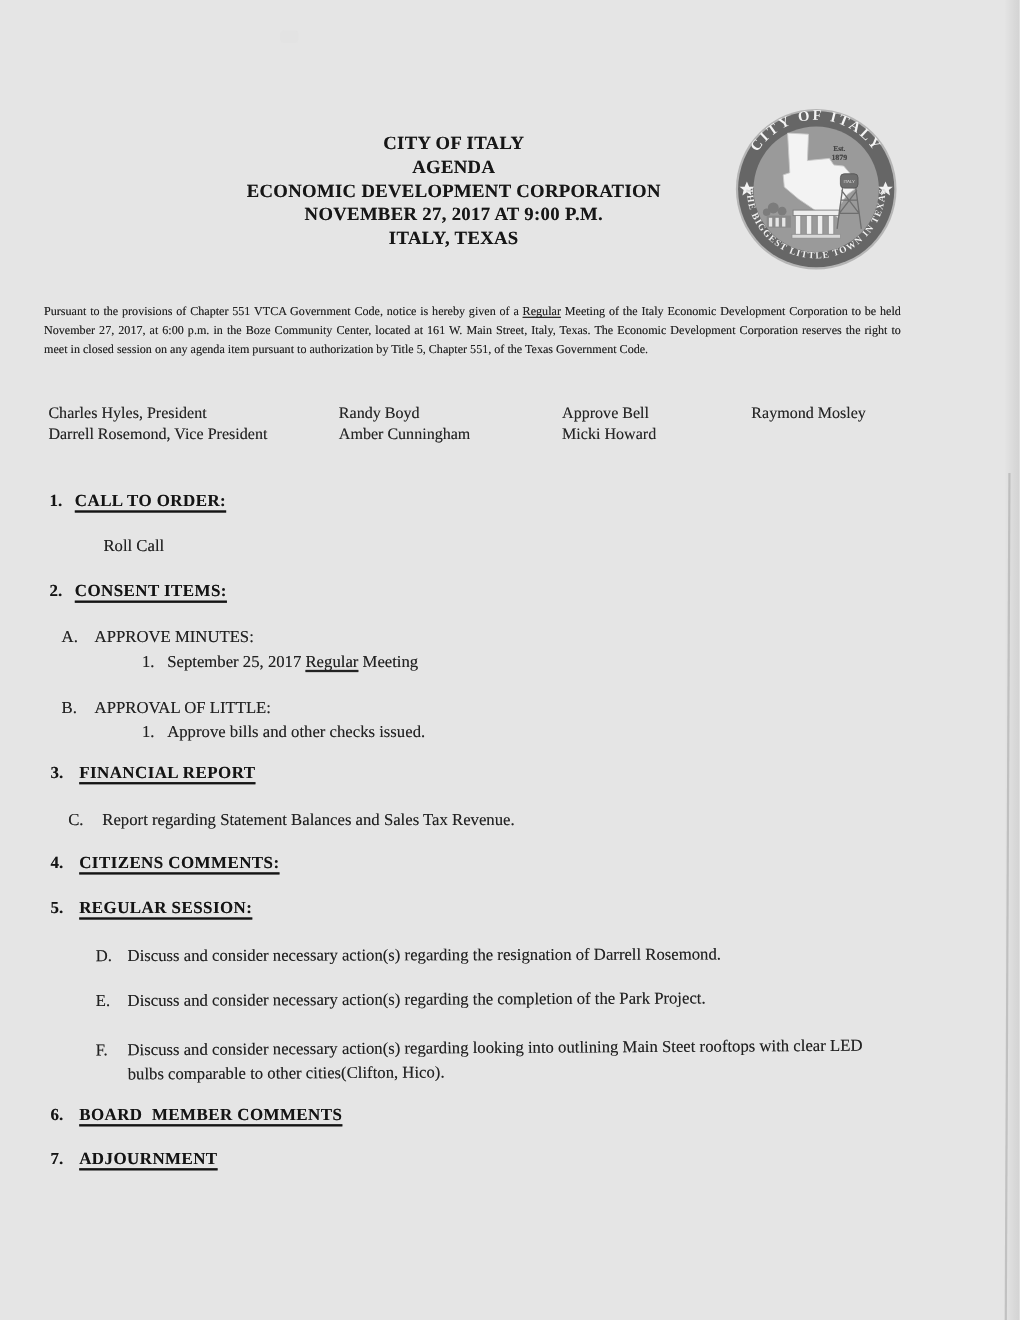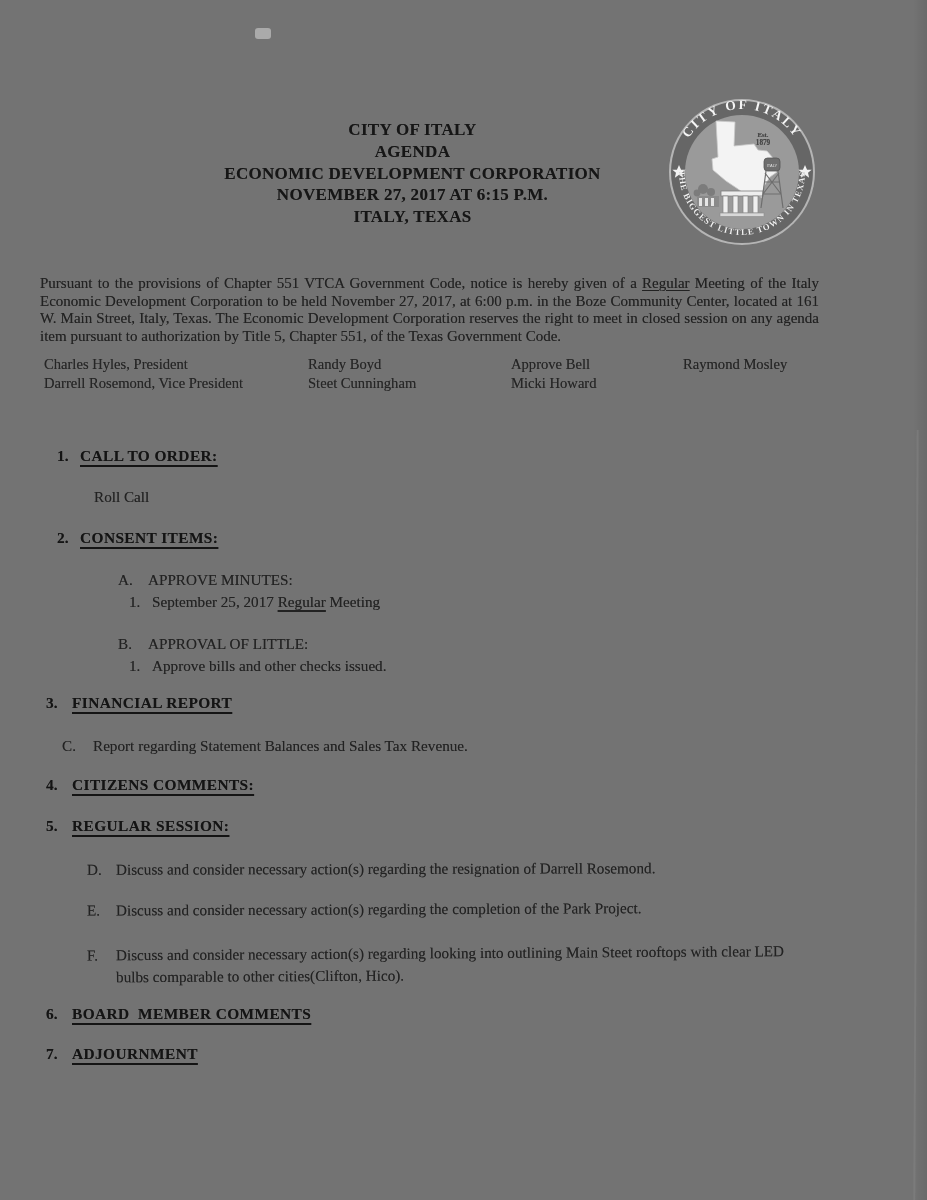--- a/index.html
+++ b/index.html
@@ -6,21 +6,21 @@
   html, body { width: 927px; height: 1200px; background: #ffffff; }
   body {
     position: relative;
     overflow: hidden;
     font-family: "Liberation Serif", "DejaVu Serif", serif;
     color: #1f1f1f;
   }
   .sheet {
     position: relative;
     width: 927px; height: 1200px;
-    background: #737373;
+    background: #e5e5e5;
     text-shadow: 0 0 0.6px rgba(30,30,30,0.5);
   }
 
   
   .edge-shade {
     position: absolute; top: 0; right: 0; width: 14px; height: 1200px;
     background: linear-gradient(to right, rgba(0,0,0,0) 0%, rgba(0,0,0,0.05) 60%, rgba(0,0,0,0.08) 100%);
   }
   .edge-line {
     position: absolute; top: 430px; right: 10px; width: 2px; height: 770px;
@@ -40,49 +40,49 @@
     letter-spacing: 0.3px; color: #161616;
   }
   .u-part { text-decoration: underline; text-decoration-thickness: 1.8px; text-underline-offset: 3px; }
 
   
   .seal-wrap { position: absolute; left: 666px; top: 93px; width: 152px; height: 158px; }
 
   
   .notice {
     position: absolute; left: 40px; top: 275px; width: 779px;
-    font-size: 15px; line-height: 17.6px; text-align: justify; color: #222;
+    font-size: 11px; line-height: 17.6px; text-align: justify; color: #222;
   }
   .notice .u-part { text-decoration-thickness: 1.4px; text-underline-offset: 2px; }
 
   
   .members {
-    position: absolute; left: 44px; top: 355px; width: 860px;
+    position: absolute; left: 44px; top: 367px; width: 860px;
     display: flex; font-size: 14.6px; line-height: 19px; color: #262626;
   }
   .m-col { display: flex; flex-direction: column; }
   .m-col.c1 { width: 264px; }
   .m-col.c2 { width: 203px; }
   .m-col.c3 { width: 172px; }
   .m-col.c4 { width: auto; }
 
   
   .agenda { position: absolute; left: 0; top: 446px; width: 880px; }
   .row { line-height: 20px; font-size: 15.4px; }
   .row .num { display: inline-block; font-weight: bold; color: #141414; }
   .row .hd {
     font-weight: bold; letter-spacing: 0.4px; color: #141414;
     text-decoration: underline; text-decoration-thickness: 1.9px; text-underline-offset: 3.5px;
   }
-  .ind-a { padding-left: 57px; } .ind-a .num { width: 23px; }
+  .ind-a { padding-left: 45px; } .ind-a .num { width: 23px; }
   .ind-b { padding-left: 46px; } .ind-b .num { width: 26px; }
   .sub { font-size: 15.2px; color: #222; }
   .sub .lbl { display: inline-block; }
   .rollcall { padding-left: 94px; line-height: 20px; }
-  .letter-row { padding-left: 118px; line-height: 22px; margin-top: 20px; }
+  .letter-row { padding-left: 56px; line-height: 22px; margin-top: 20px; }
   .letter-row .lbl { width: 30px; }
   .num-row { padding-left: 129px; line-height: 22px; }
   .num-row .lbl { width: 23px; }
   .c-row { padding-left: 62px; line-height: 20px; }
   .c-row .lbl { width: 31px; }
   .def-row { padding-left: 87px; line-height: 22px; }
   .def-row .lbl { width: 29px; vertical-align: top; }
   .def-row .txt { display: inline-block; width: 690px; vertical-align: top; }
   .ws-pre { white-space: pre; }
   .tilt-1 { transform: rotate(-0.15deg); transform-origin: 0 50%; }
@@ -100,21 +100,21 @@
 <div class="sheet">
 
   <div class="edge-shade"></div>
   <div class="edge-line"></div>
   <div class="smudge"></div>
 
   <div class="header-block">
     <div>CITY OF ITALY</div>
     <div>AGENDA</div>
     <div>ECONOMIC DEVELOPMENT CORPORATION</div>
-    <div>NOVEMBER 27, 2017 AT 6:15 P.M.</div>
+    <div>NOVEMBER 27, 2017 AT 9:00 P.M.</div>
     <div>ITALY, TEXAS</div>
   </div>
 
   <div class="seal-wrap">
     <svg width="152" height="158" viewBox="0 0 152 152">
       <circle cx="76" cy="76" r="73" fill="#b5b5b5"></circle>
       <circle cx="76" cy="76" r="71" fill="#666666"></circle>
       <circle cx="76" cy="76" r="57" fill="#9a9a9a"></circle>
 
       <path d="M 50 25 L 69 26 L 68 50 L 88 48 L 92 54 L 101 55 L 107 62 L 105 70 L 111 76 L 104 81 L 98 90 L 96 102 L 89 97 L 80 99 L 72 93 L 60 85 L 47 74 L 46 63 L 52 61 Z" fill="#f3f3f3" stroke="#c9c9c9" stroke-width="0.8"></path>
@@ -172,21 +172,21 @@
 
   <p class="notice"><span>Pursuant to the provisions of Chapter 551 VTCA Government Code, notice is hereby given of a </span><span class="u-part">Regular</span><span> Meeting of the Italy Economic Development Corporation  to be held November 27, 2017, at 6:00 p.m. in the Boze Community Center, located at 161 W. Main Street, Italy, Texas. The Economic Development Corporation reserves the right to meet in closed session on any agenda item pursuant to authorization by Title 5, Chapter 551, of the Texas Government Code.</span></p>
 
   <div class="members">
     <div class="m-col c1">
       <span>Charles Hyles, President</span>
       <span>Darrell Rosemond, Vice President</span>
     </div>
     <div class="m-col c2">
       <span>Randy Boyd</span>
-      <span>Steet Cunningham</span>
+      <span>Amber Cunningham</span>
     </div>
     <div class="m-col c3">
       <span>Approve Bell</span>
       <span>Micki Howard</span>
     </div>
     <div class="m-col c4">
       <span>Raymond Mosley</span>
     </div>
   </div>
 

